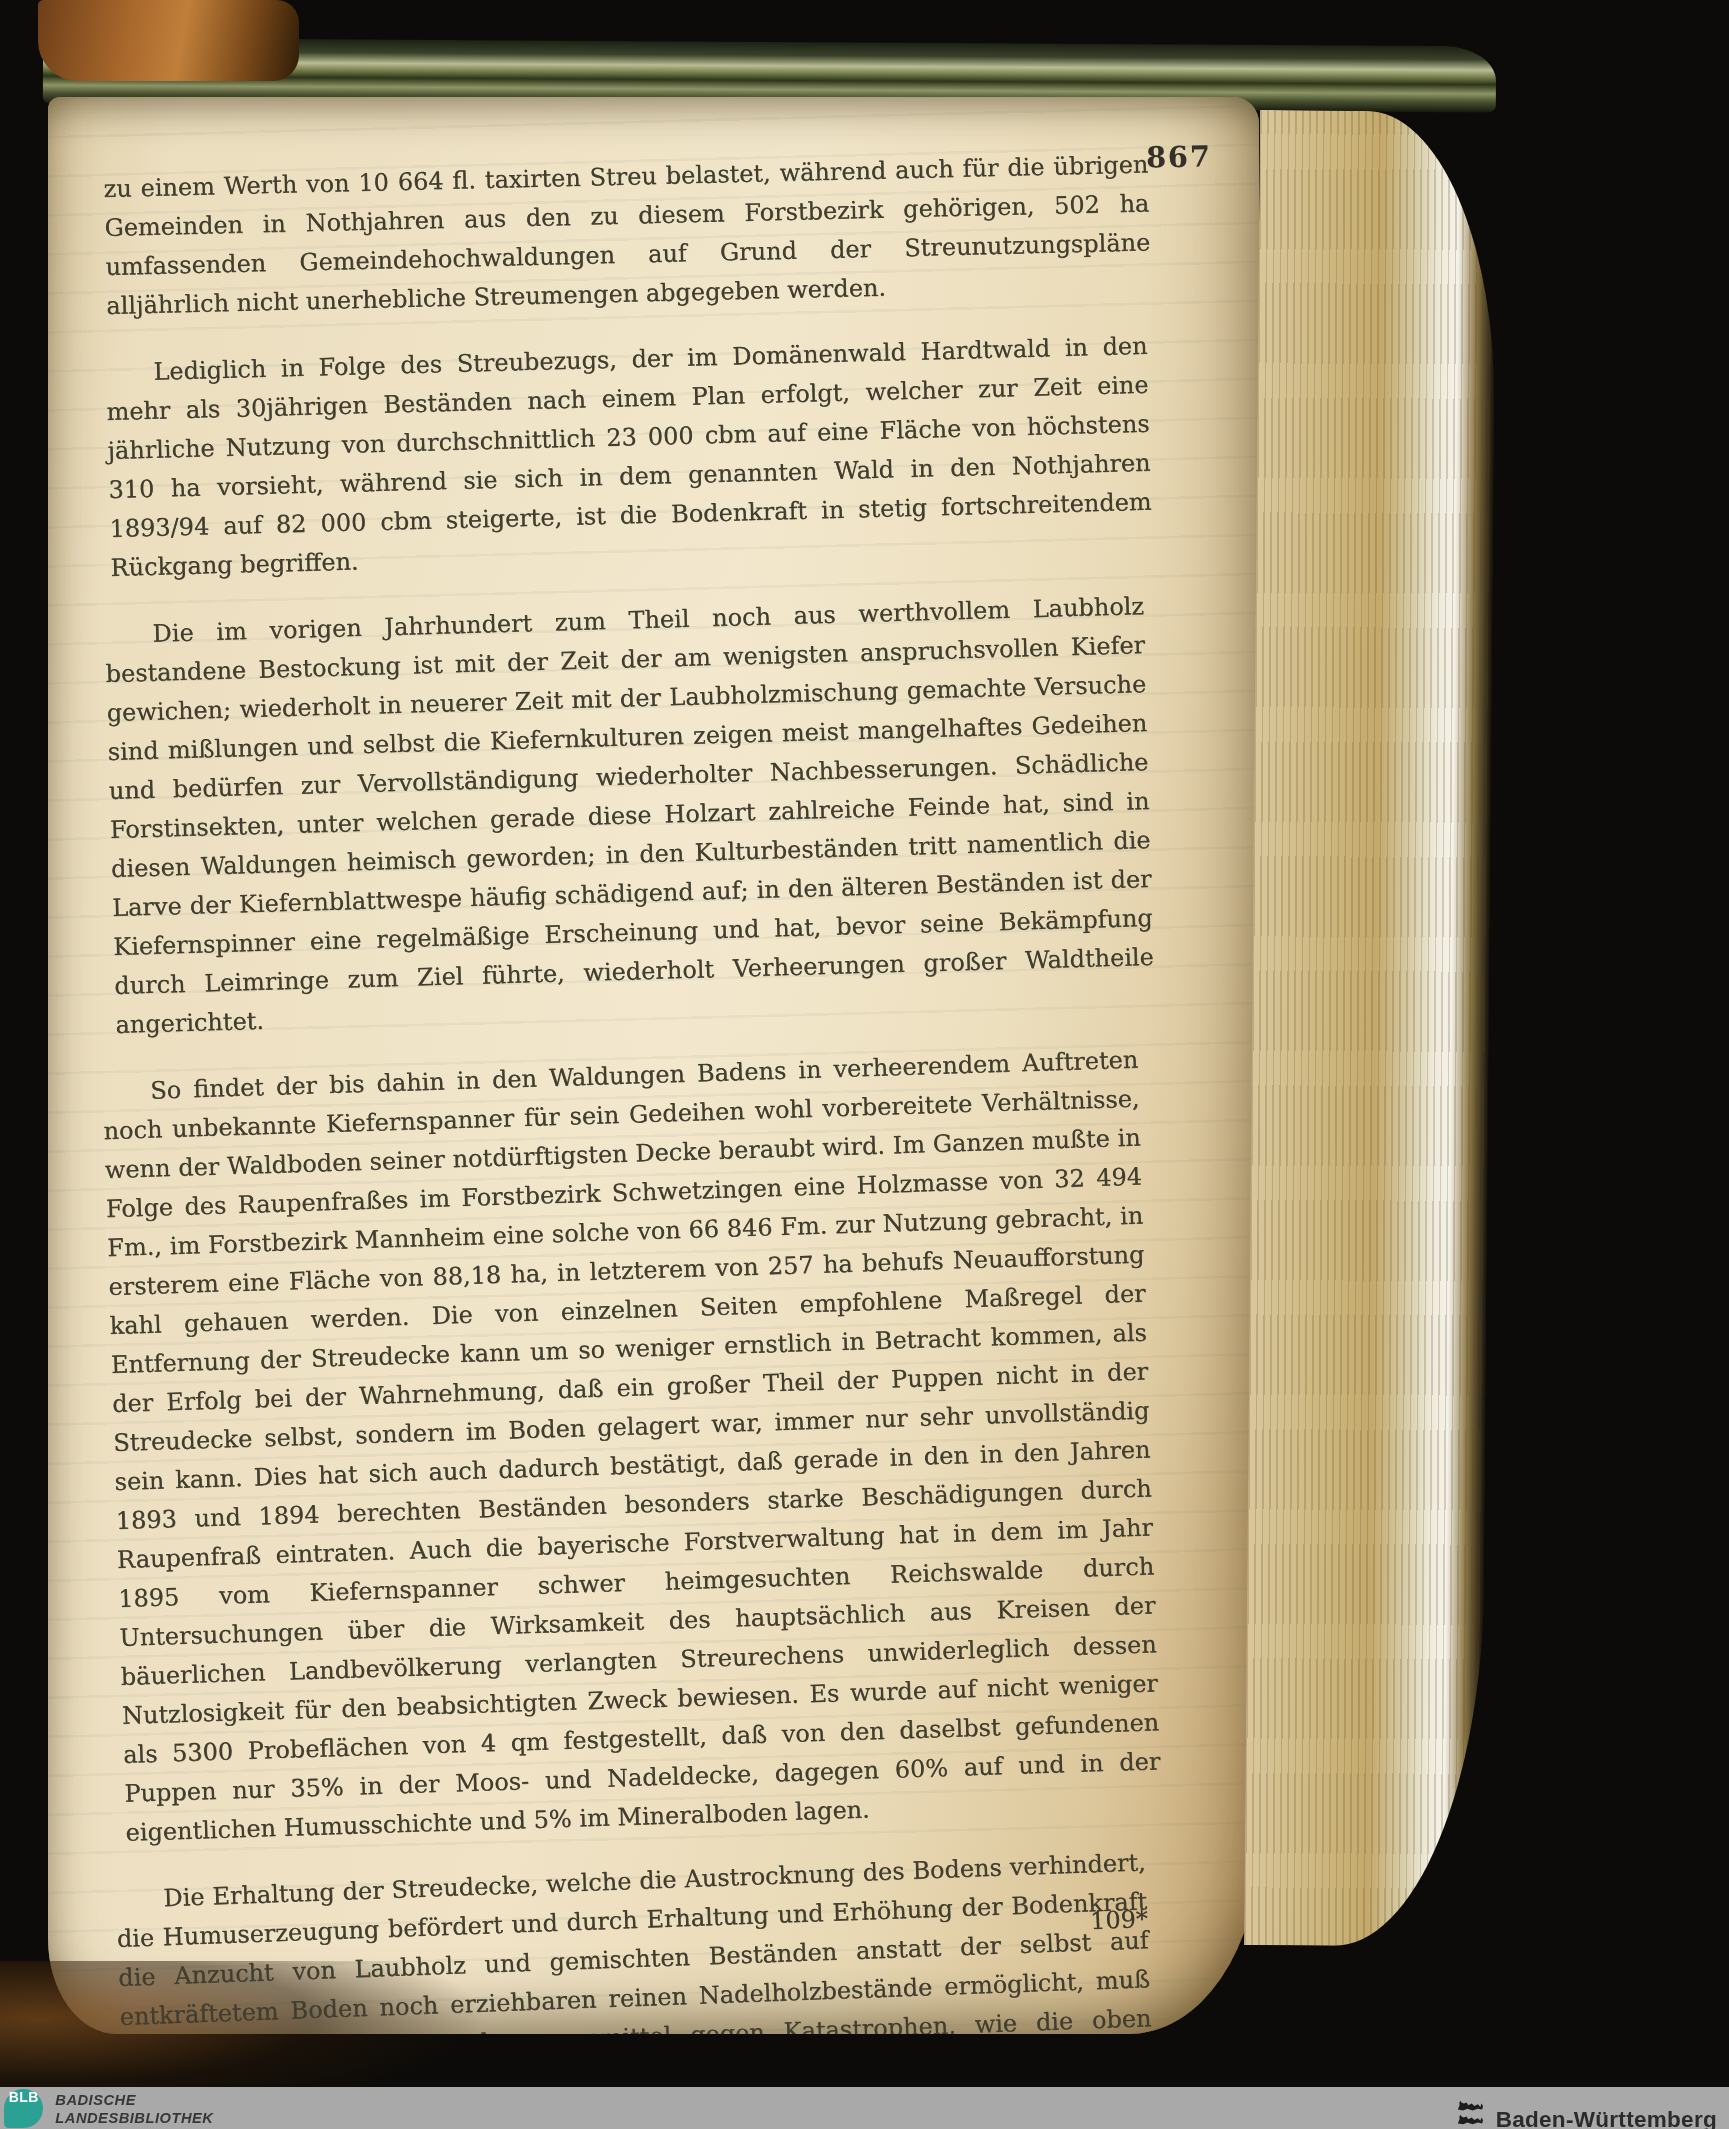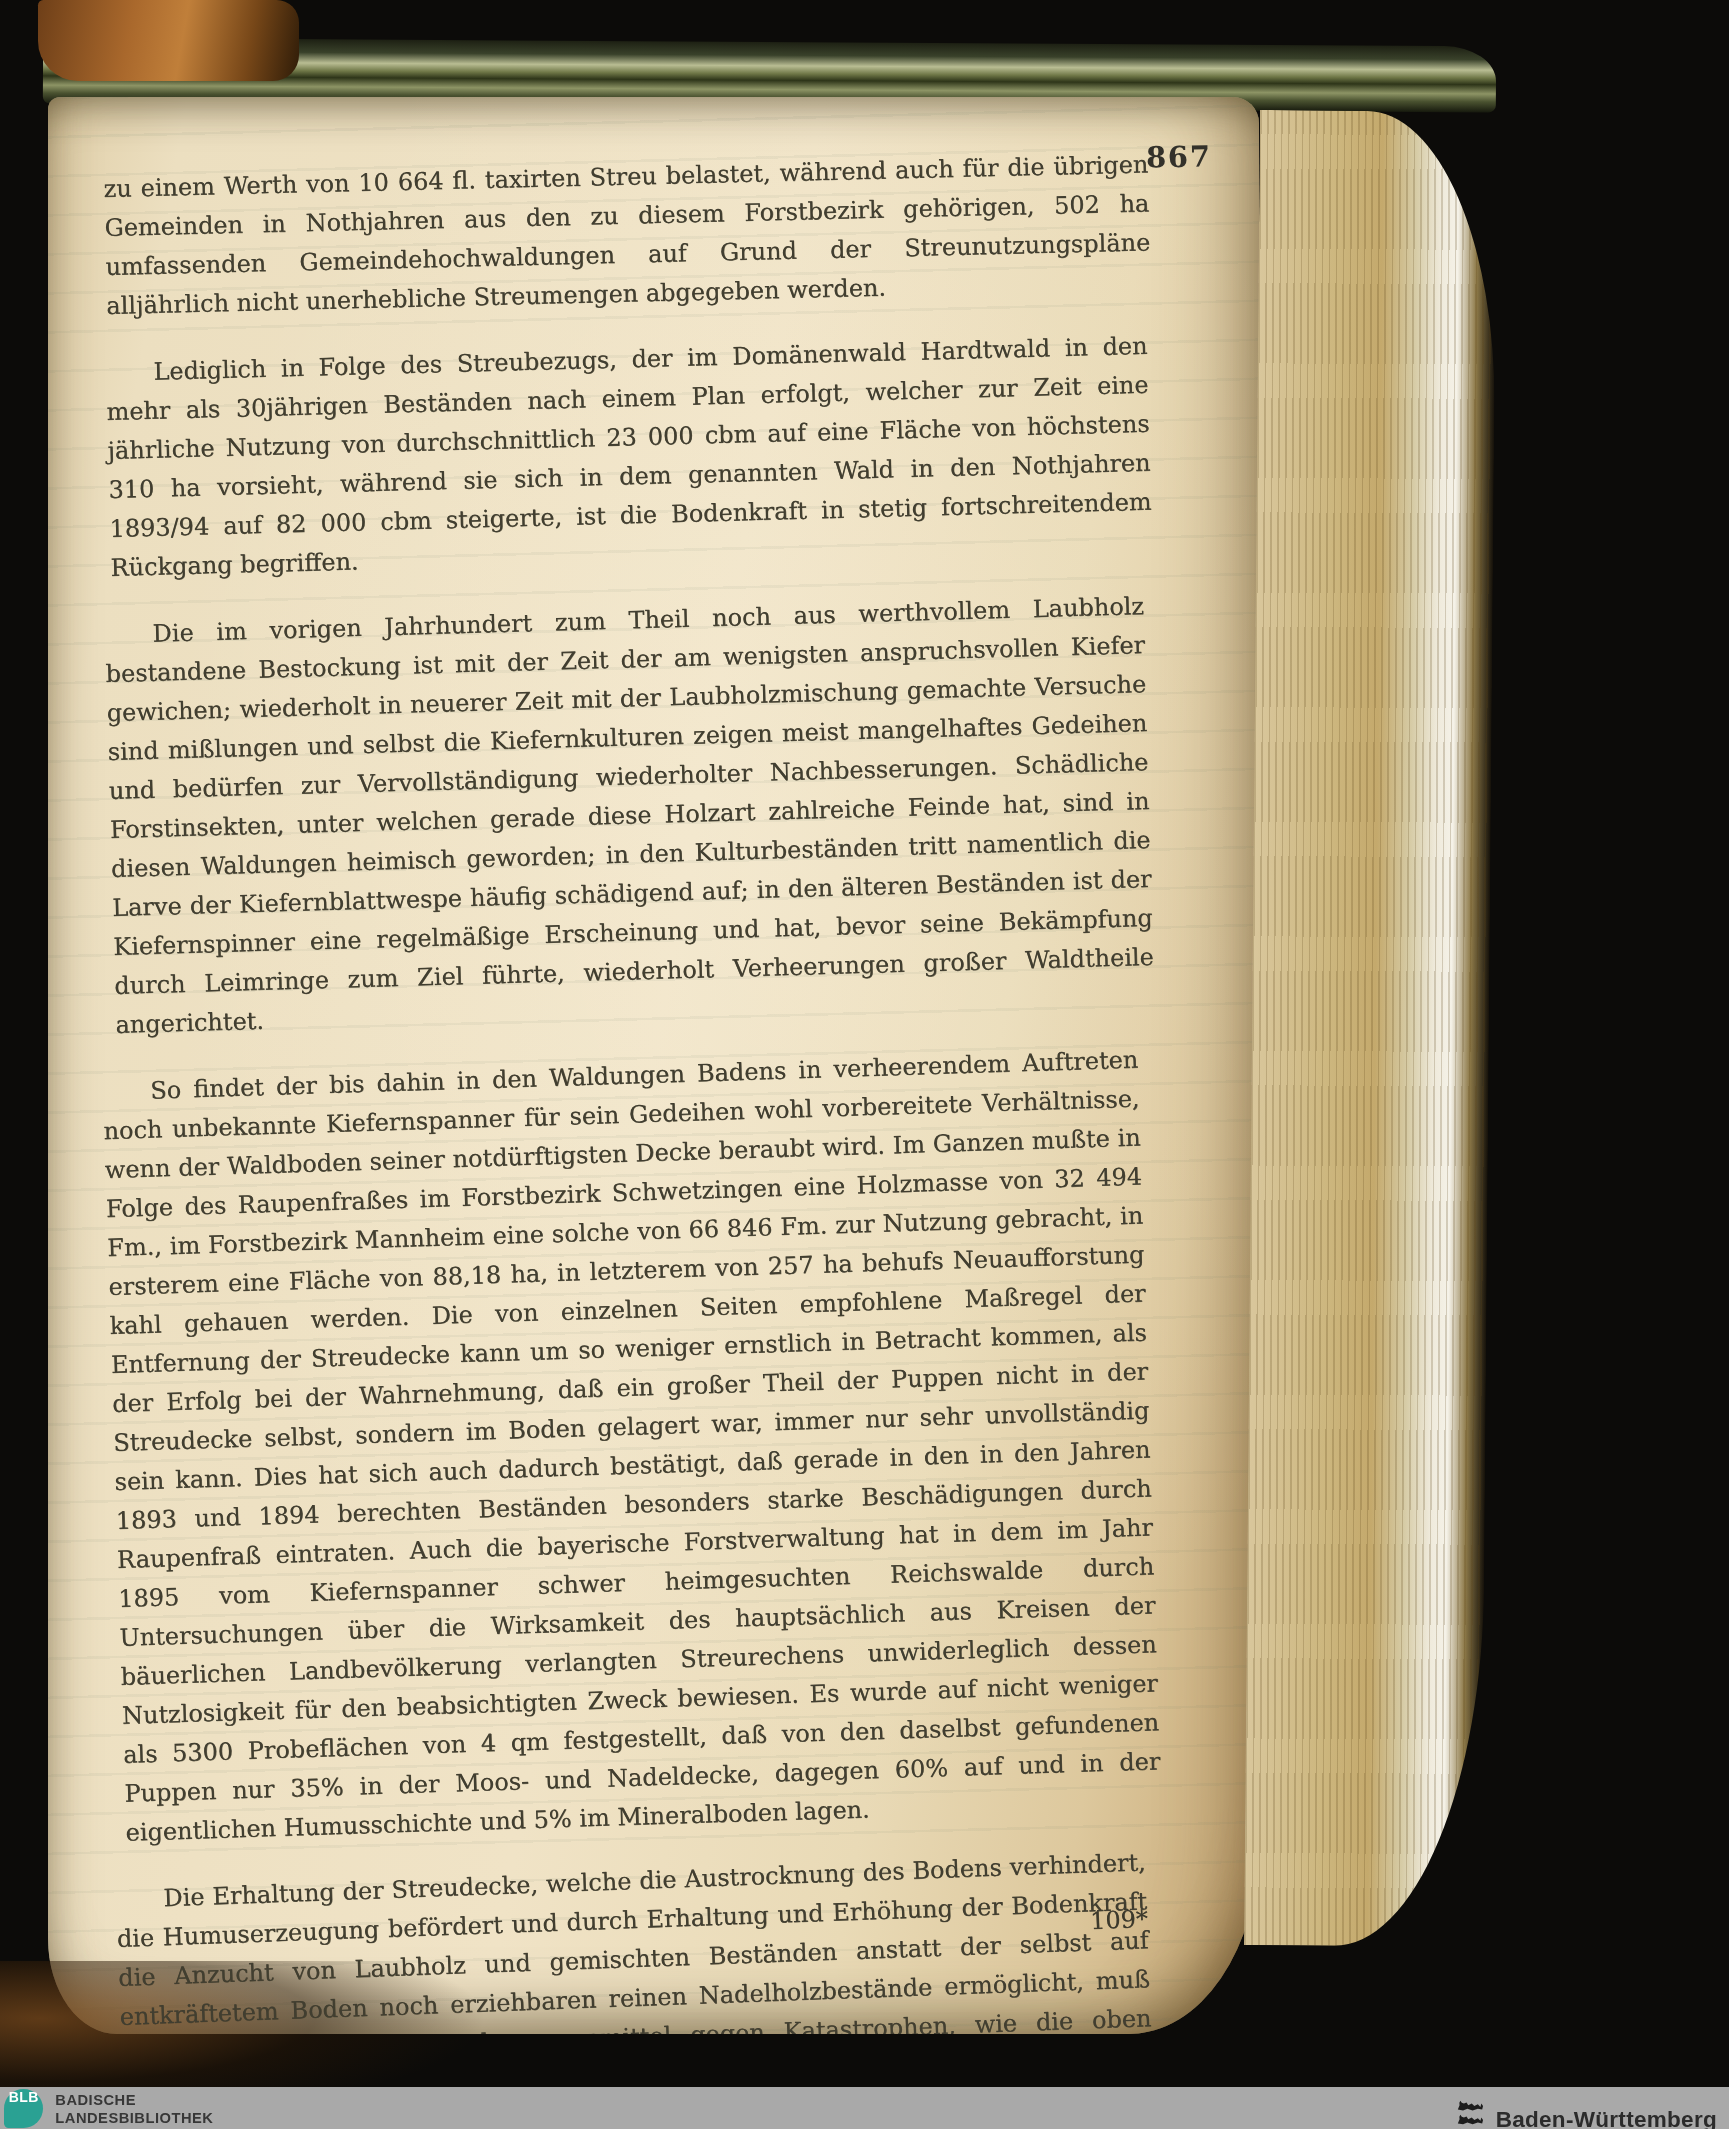--- a/index.html
+++ b/index.html
@@ -96,21 +96,21 @@
   }
   .footer-left { display:flex; align-items:center; height:100%; }
   .blb-logo {
     width:39px; height:39px; margin-left:4.3px; flex:0 0 auto;
     background:#2aa193; color:#ffffff;
     border-radius:50% 50% 50% 12%;
     display:flex; align-items:flex-start; justify-content:center;
     font-size:14px; font-weight:bold; letter-spacing:0.4px;
   }
   .lib-name { margin-left:12px; color:#373737; font-weight:bold; font-size:14.7px;
-    line-height:18px; letter-spacing:0.5px; }
+    line-height:18px; letter-spacing:0.5px;font-style:italic; }
   .footer-right { display:flex; align-items:center; margin-right:12px;margin-top:22px; }
   .lions { width:28px; height:40px; margin-right:12px; flex:0 0 auto; }
   .state-name { color:#2b2b2b; font-size:22.5px; font-weight:bold; letter-spacing:0.3px; }
 </style>
 </head>
 <body>
 
 <div class="scan">
   <div class="book-top"></div>
   <div class="leather"></div>

